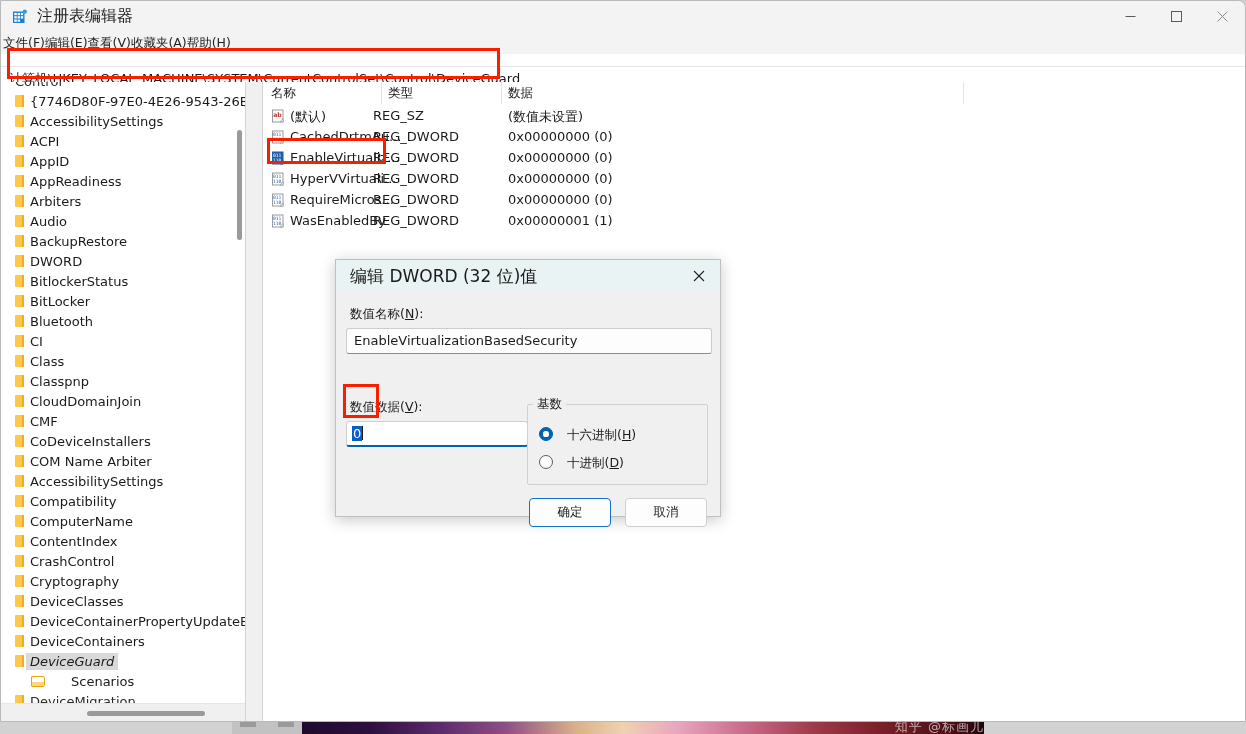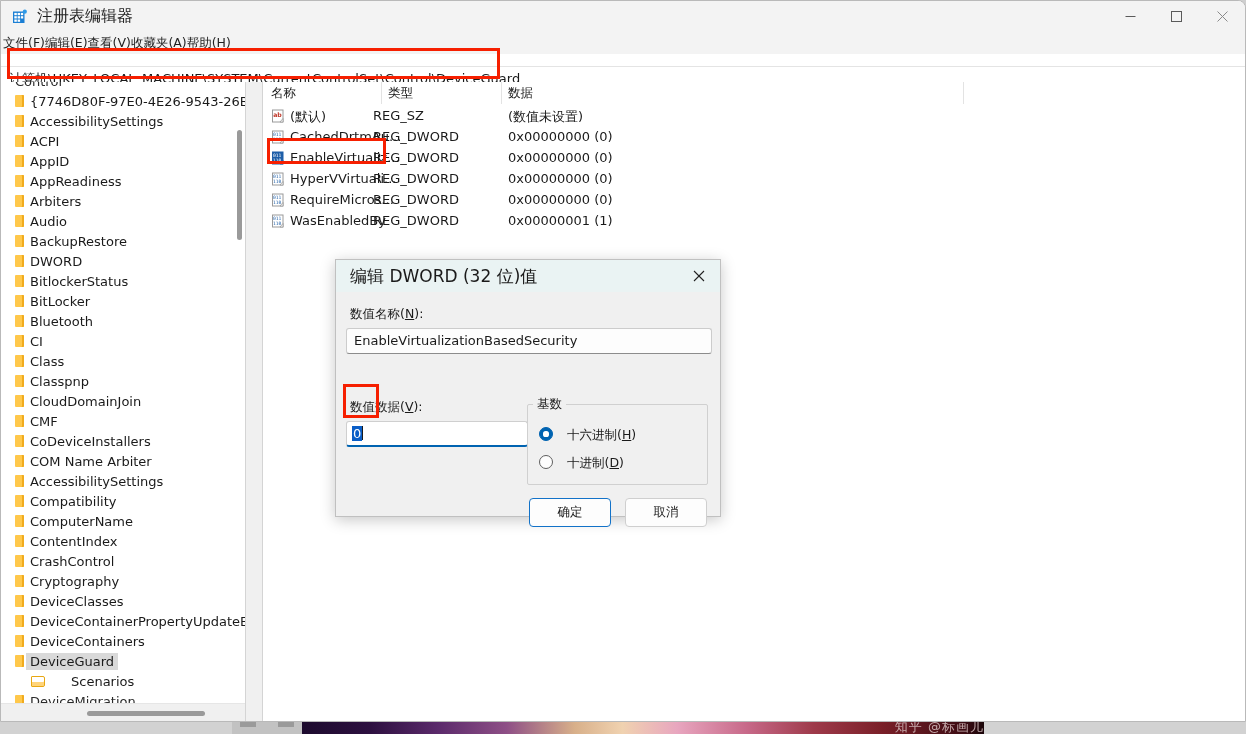--- a/index.html
+++ b/index.html
@@ -108,21 +108,21 @@
     background: #ffffff; overflow: hidden;
   }
   #tree { position: absolute; left: 0; top: -11px; width: 244px; }
   .tnode {
     height: 20px; display: flex; align-items: center;
     font-size: 13px; color: #1a1a1a; white-space: nowrap;
     font-family: "DejaVu Sans", sans-serif;
     padding-left: 14px;
   }
   .tnode.clipped { color: #2a2a2a; }
-  .tnode.sel .tlabel { background: #d9d9d9; padding: 1px 4px; margin: -1px -4px; }
+  .tnode.sel .tlabel { background: #d9d9d9; padding: 1px 4px; margin: -1px -4px; font-style: italic; }
   .tnode.child { padding-left: 30px; gap: 20px; }
   .folder {
     width: 9px; height: 12px; flex: none; margin-right: 6px;
     background: #ffc84b; border-radius: 1px;
     box-shadow: inset -2px 0 0 #f0ab1e;
   }
   .folder.open {
     width: 14px; height: 11px; background: #ffffff;
     border: 1.5px solid #e8a712; border-radius: 1px 2px 2px 1px;
     box-shadow: inset 0 -4px 0 #ffd47a;

